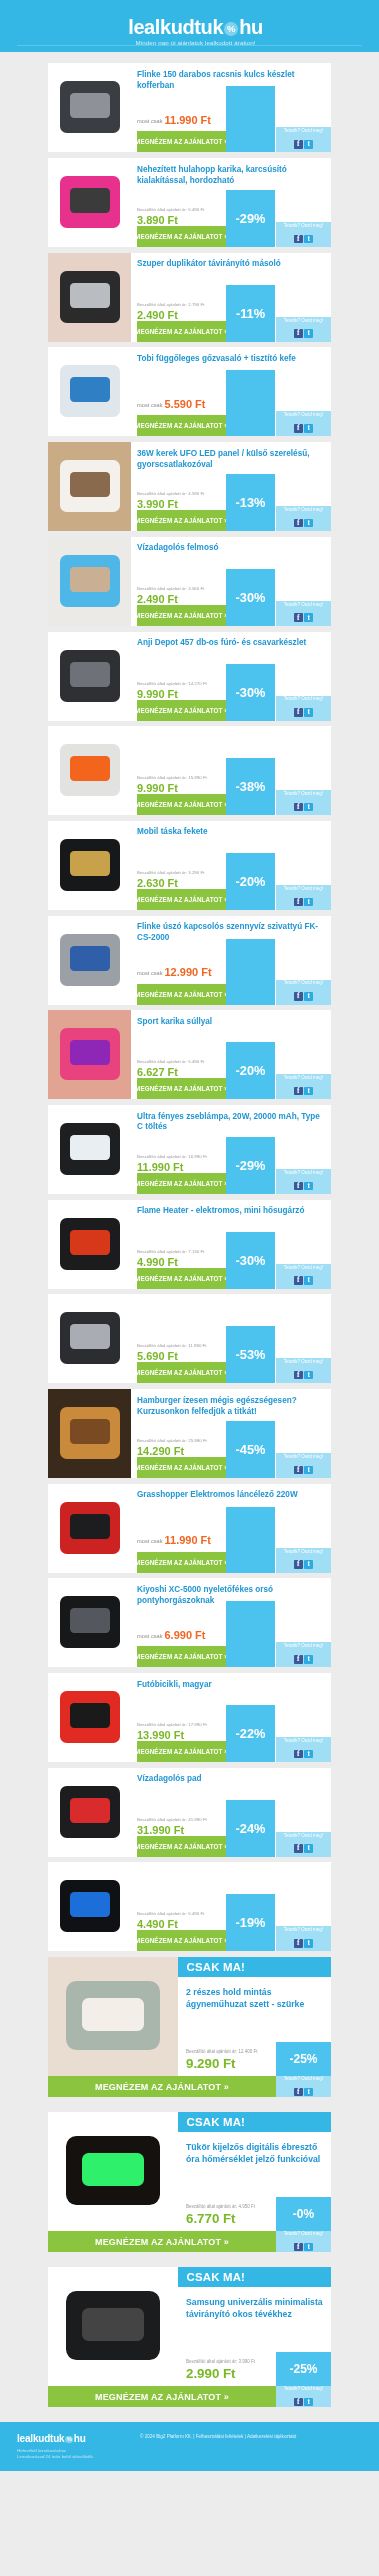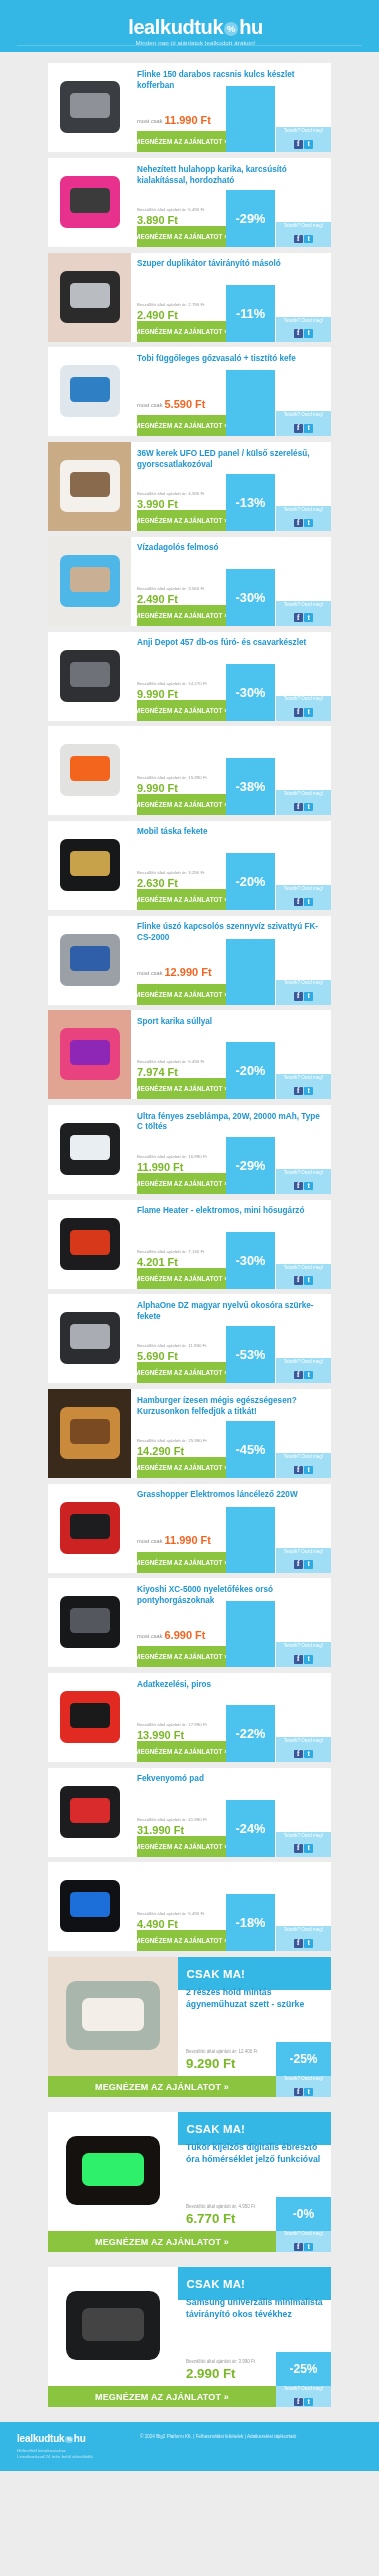--- a/index.html
+++ b/index.html
@@ -143,21 +143,21 @@
     overflow:hidden;
   }
   .fcard-photo {
     position:absolute; left:0; top:0;
     width:130px; height:119px;
     overflow:hidden; background:#ffffff;
   }
   .fcard-photo .ph { width:130px; height:119px; display:block; }
   .fcard-banner {
     position:absolute; left:130px; top:0; right:0;
-    height:33px; background:#35b7e5;
+    height:20px; background:#35b7e5;
     color:#ffffff; font-size:11.4px; font-weight:bold;
     display:flex; align-items:center;
     padding-left:8.5px; letter-spacing:0.2px;
   }
   .fcard-title {
     position:absolute; left:138px; top:30px; right:7.6px;
     font-size:8.7px; font-weight:bold; color:#2196d3;
     line-height:1.35;
   }
   .fcard-oldprice {
@@ -371,21 +371,21 @@
       </div>
       <div class="card">
         <div class="card-photo">
           <div class="ph" style="width: 83px; height: 89px; overflow: hidden; position: relative; background: rgb(226, 164, 146);">
             <div style="position: absolute; left: 11.7px; top: 18px; width: 60px; height: 52px; background: rgb(232, 66, 127); border-radius: 6.7px;"></div>
             <div style="position: absolute; left: 22px; top: 30px; width: 40px; height: 25px; background: rgb(142, 39, 181); border-radius: 4.2px;"></div>
           </div>
         </div>
         <div class="card-title">Sport karika súllyal</div>
         <div class="card-oldprice">Beszállító által ajánlott ár: 5.490 Ft</div>
-        <div class="card-price">7.974 Ft</div>
+        <div class="card-price">6.627 Ft</div>
         <div class="card-cta">MEGNÉZEM AZ AJÁNLATOT »</div>
         <div class="card-badge">-20%</div>
         <div class="card-social"><span class="sh">Tetszik? Oszd meg!</span><span class="soc-row"><span class="soc fb"></span><span class="soc tw"></span></span></div>
       </div>
       <div class="card">
         <div class="card-photo">
           <div class="ph" style="width: 83px; height: 89px; overflow: hidden; position: relative; background: rgb(255, 255, 255);">
             <div style="position: absolute; left: 11.7px; top: 18px; width: 60px; height: 52px; background: rgb(29, 31, 33); border-radius: 6.7px;"></div>
             <div style="position: absolute; left: 22px; top: 30px; width: 40px; height: 25px; background: rgb(233, 238, 242); border-radius: 4.2px;"></div>
           </div>
@@ -399,33 +399,32 @@
       </div>
       <div class="card">
         <div class="card-photo">
           <div class="ph" style="width: 83px; height: 89px; overflow: hidden; position: relative; background: rgb(255, 255, 255);">
             <div style="position: absolute; left: 11.7px; top: 18px; width: 60px; height: 52px; background: rgb(28, 28, 30); border-radius: 6.7px;"></div>
             <div style="position: absolute; left: 22px; top: 30px; width: 40px; height: 25px; background: rgb(216, 56, 26); border-radius: 4.2px;"></div>
           </div>
         </div>
         <div class="card-title">Flame Heater - elektromos, mini hősugárzó</div>
         <div class="card-oldprice">Beszállító által ajánlott ár: 7.130 Ft</div>
-        <div class="card-price">4.201 Ft</div>
+        <div class="card-price">4.990 Ft</div>
         <div class="card-cta">MEGNÉZEM AZ AJÁNLATOT »</div>
         <div class="card-badge">-30%</div>
         <div class="card-social"><span class="sh">Tetszik? Oszd meg!</span><span class="soc-row"><span class="soc fb"></span><span class="soc tw"></span></span></div>
       </div>
       <div class="card">
         <div class="card-photo">
           <div class="ph" style="width: 83px; height: 89px; overflow: hidden; position: relative; background: rgb(255, 255, 255);">
             <div style="position: absolute; left: 11.7px; top: 18px; width: 60px; height: 52px; background: rgb(43, 45, 48); border-radius: 6.7px;"></div>
             <div style="position: absolute; left: 22px; top: 30px; width: 40px; height: 25px; background: rgb(169, 173, 179); border-radius: 4.2px;"></div>
           </div>
         </div>
-        <div class="card-title">AlphaOne DZ magyar nyelvű okosóra szürke-fekete</div>
         <div class="card-oldprice">Beszállító által ajánlott ár: 11.980 Ft</div>
         <div class="card-price">5.690 Ft</div>
         <div class="card-cta">MEGNÉZEM AZ AJÁNLATOT »</div>
         <div class="card-badge">-53%</div>
         <div class="card-social"><span class="sh">Tetszik? Oszd meg!</span><span class="soc-row"><span class="soc fb"></span><span class="soc tw"></span></span></div>
       </div>
       <div class="card">
         <div class="card-photo">
           <div class="ph" style="width: 83px; height: 89px; overflow: hidden; position: relative; background: rgb(58, 42, 28);">
             <div style="position: absolute; left: 11.7px; top: 18px; width: 60px; height: 52px; background: rgb(201, 138, 60); border-radius: 6.7px;"></div>
@@ -465,52 +464,52 @@
         <div class="card-badge plain"></div>
         <div class="card-social"><span class="sh">Tetszik? Oszd meg!</span><span class="soc-row"><span class="soc fb"></span><span class="soc tw"></span></span></div>
       </div>
       <div class="card">
         <div class="card-photo">
           <div class="ph" style="width: 83px; height: 89px; overflow: hidden; position: relative; background: rgb(255, 255, 255);">
             <div style="position: absolute; left: 11.7px; top: 18px; width: 60px; height: 52px; background: rgb(224, 42, 34); border-radius: 6.7px;"></div>
             <div style="position: absolute; left: 22px; top: 30px; width: 40px; height: 25px; background: rgb(26, 26, 26); border-radius: 4.2px;"></div>
           </div>
         </div>
-        <div class="card-title">Adatkezelési, piros</div>
+        <div class="card-title">Futóbicikli, magyar</div>
         <div class="card-oldprice">Beszállító által ajánlott ár: 17.990 Ft</div>
         <div class="card-price">13.990 Ft</div>
         <div class="card-cta">MEGNÉZEM AZ AJÁNLATOT »</div>
         <div class="card-badge">-22%</div>
         <div class="card-social"><span class="sh">Tetszik? Oszd meg!</span><span class="soc-row"><span class="soc fb"></span><span class="soc tw"></span></span></div>
       </div>
       <div class="card">
         <div class="card-photo">
           <div class="ph" style="width: 83px; height: 89px; overflow: hidden; position: relative; background: rgb(255, 255, 255);">
             <div style="position: absolute; left: 11.7px; top: 18px; width: 60px; height: 52px; background: rgb(29, 29, 31); border-radius: 6.7px;"></div>
             <div style="position: absolute; left: 22px; top: 30px; width: 40px; height: 25px; background: rgb(217, 43, 43); border-radius: 4.2px;"></div>
           </div>
         </div>
-        <div class="card-title">Fekvenyomó pad</div>
+        <div class="card-title">Vízadagolós pad</div>
         <div class="card-oldprice">Beszállító által ajánlott ár: 41.990 Ft</div>
         <div class="card-price">31.990 Ft</div>
         <div class="card-cta">MEGNÉZEM AZ AJÁNLATOT »</div>
         <div class="card-badge">-24%</div>
         <div class="card-social"><span class="sh">Tetszik? Oszd meg!</span><span class="soc-row"><span class="soc fb"></span><span class="soc tw"></span></span></div>
       </div>
       <div class="card">
         <div class="card-photo">
           <div class="ph" style="width: 83px; height: 89px; overflow: hidden; position: relative; background: rgb(255, 255, 255);">
             <div style="position: absolute; left: 11.7px; top: 18px; width: 60px; height: 52px; background: rgb(16, 17, 20); border-radius: 6.7px;"></div>
             <div style="position: absolute; left: 22px; top: 30px; width: 40px; height: 25px; background: rgb(28, 110, 216); border-radius: 4.2px;"></div>
           </div>
         </div>
         <div class="card-oldprice">Beszállító által ajánlott ár: 5.490 Ft</div>
         <div class="card-price">4.490 Ft</div>
         <div class="card-cta">MEGNÉZEM AZ AJÁNLATOT »</div>
-        <div class="card-badge">-18%</div>
+        <div class="card-badge">-19%</div>
         <div class="card-social"><span class="sh">Tetszik? Oszd meg!</span><span class="soc-row"><span class="soc fb"></span><span class="soc tw"></span></span></div>
       </div>
       <div class="fcard">
         <div class="fcard-photo">
           <div class="ph" style="width: 130px; height: 119px; overflow: hidden; position: relative; background: rgb(233, 220, 208);">
             <div style="position: absolute; left: 18px; top: 24px; width: 94px; height: 69px; background: rgb(169, 182, 171); border-radius: 10.4px;"></div>
             <div style="position: absolute; left: 34px; top: 41px; width: 62px; height: 33px; background: rgb(243, 238, 231); border-radius: 6.5px;"></div>
           </div>
         </div>
         <div class="fcard-banner">CSAK MA!</div>

